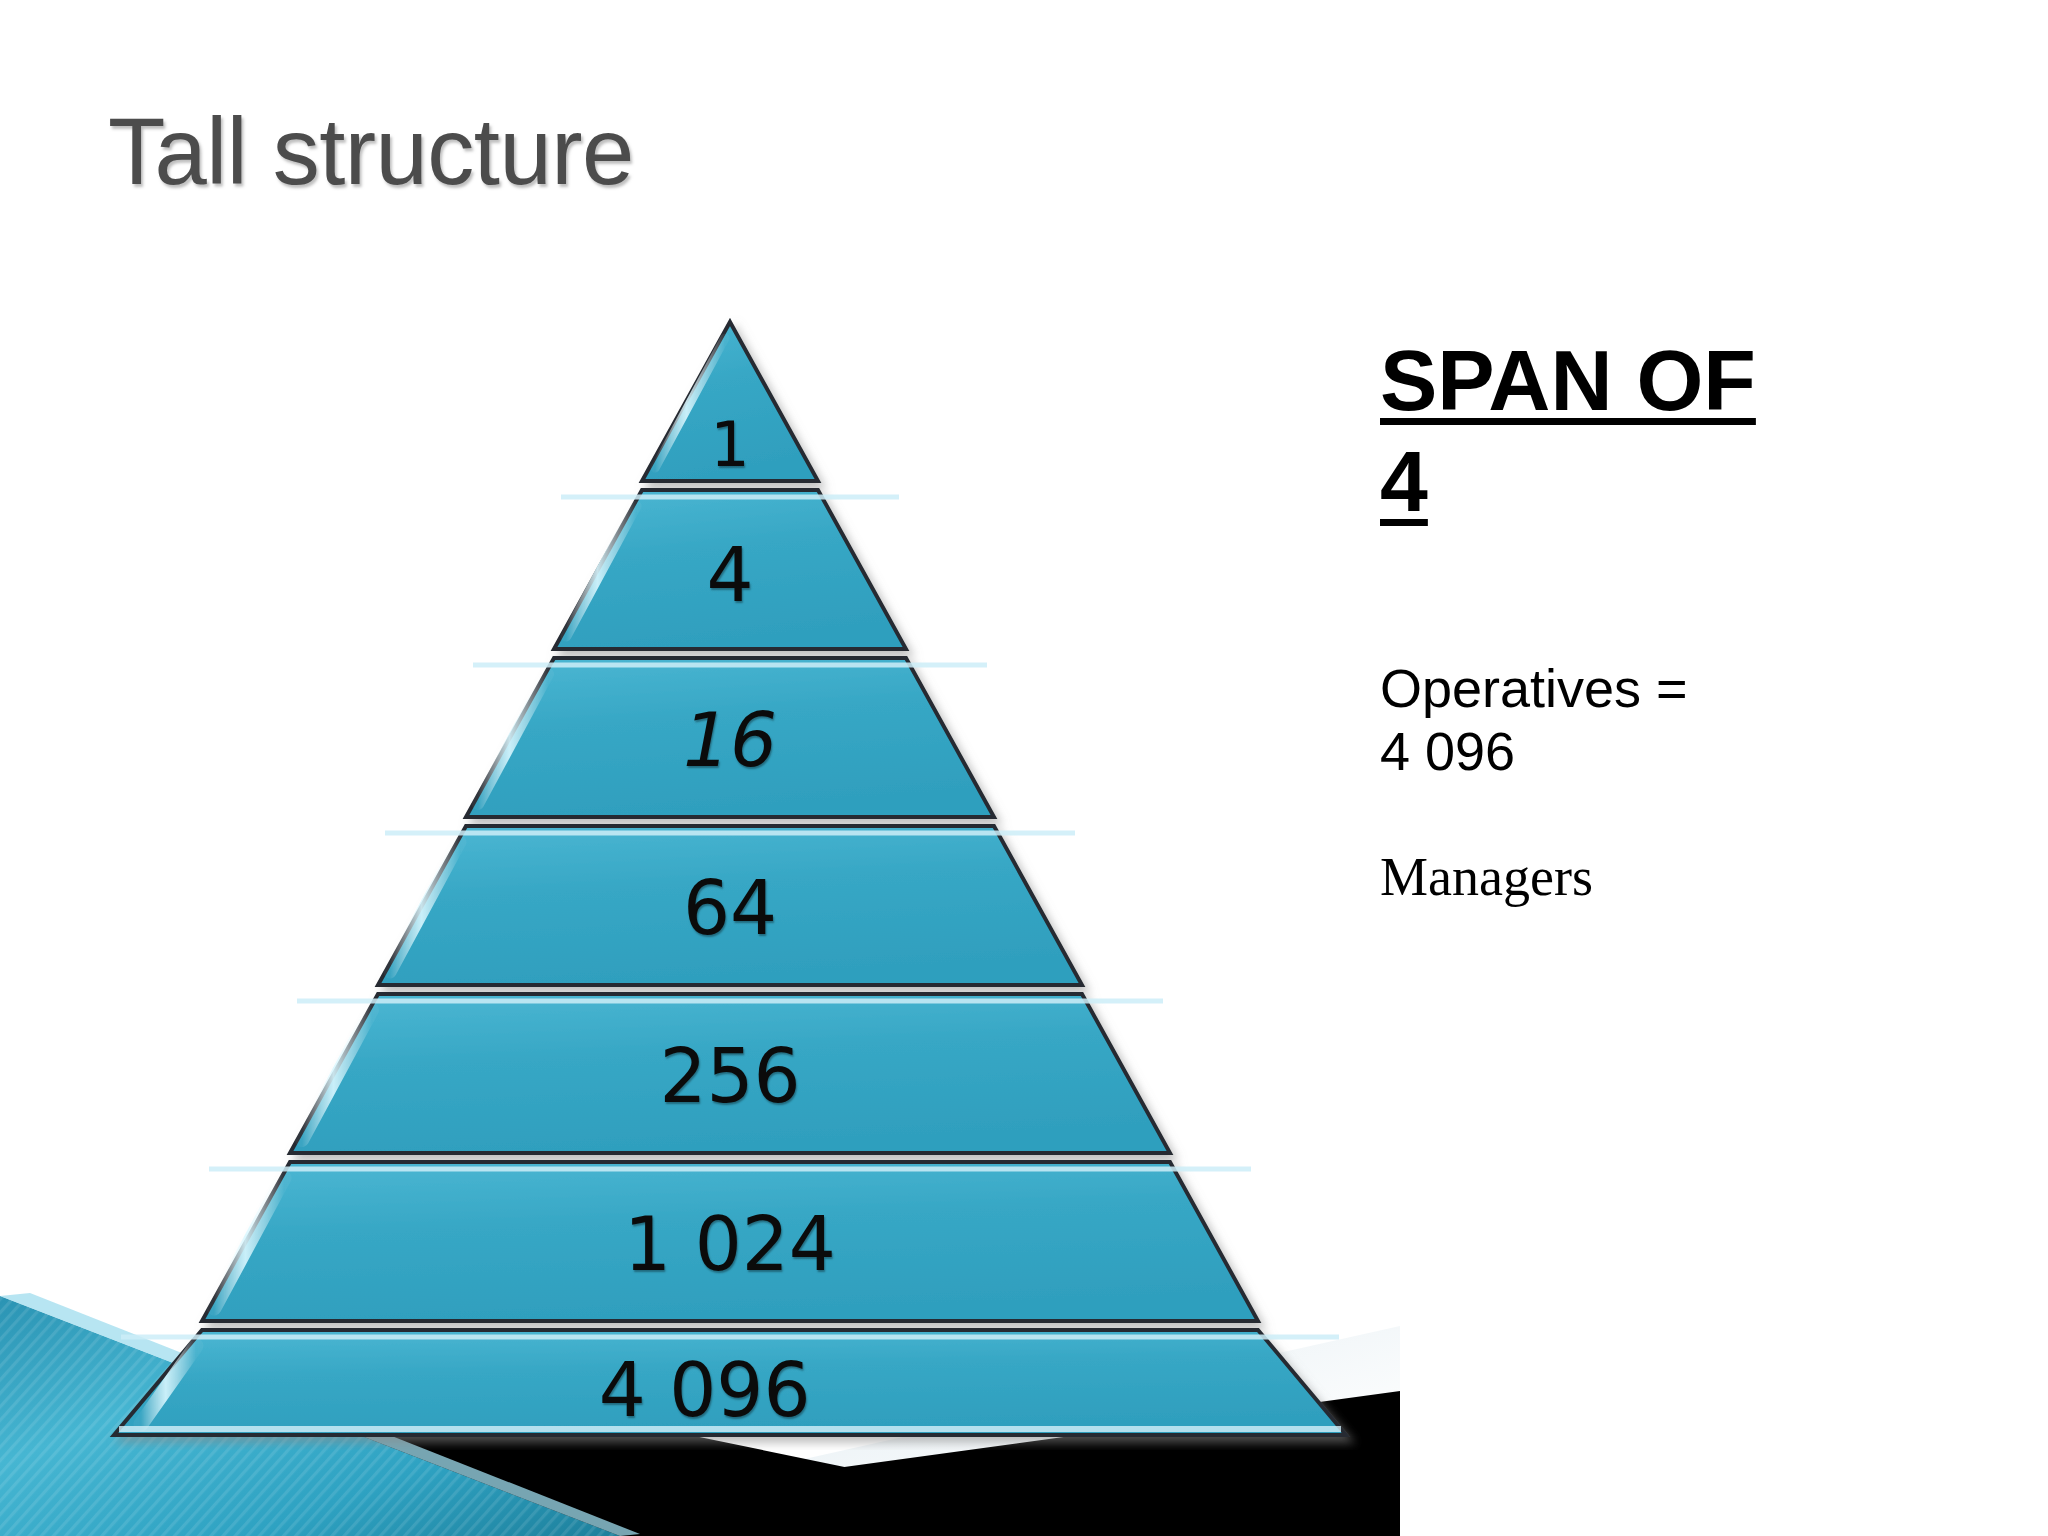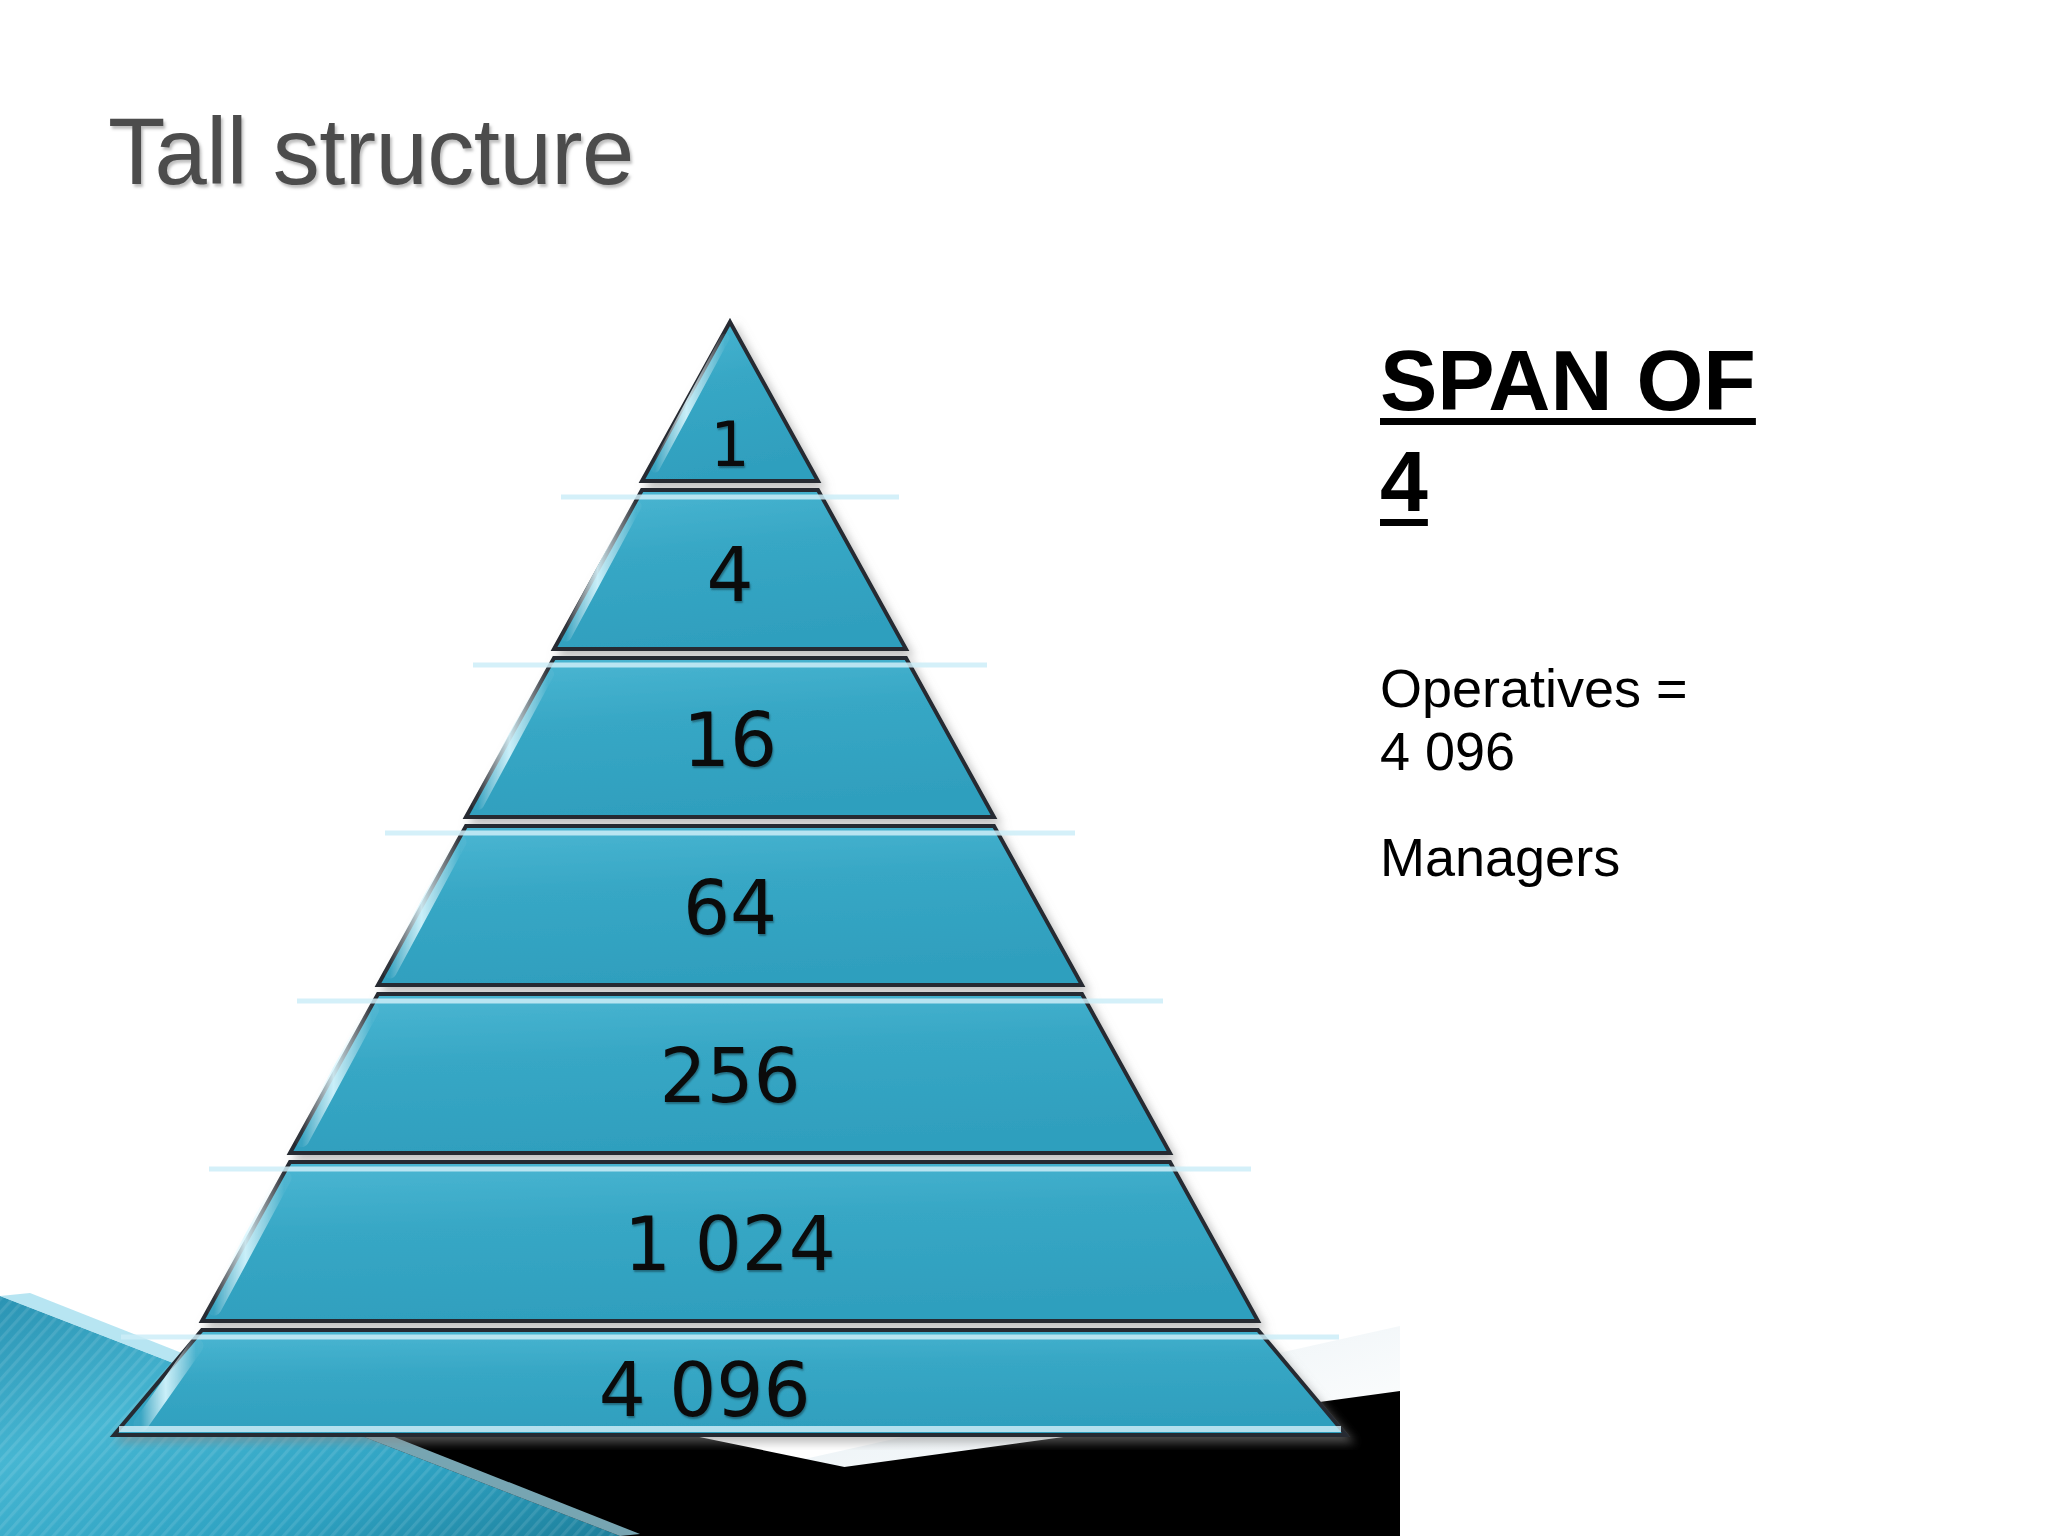--- a/index.html
+++ b/index.html
@@ -79,21 +79,21 @@
     text-decoration: underline;
     text-underline-offset: 8px;
     text-decoration-thickness: 7px;
   }
   .stat-block {
     font-size: 54px;
     font-weight: 400;
     line-height: 1.16;
   }
   .stat-operatives { margin-top: 124px; }
-  .stat-managers   { margin-top: 44px; }
+  .stat-managers   { margin-top: 64px; font-family: Liberation Serif, serif; }
   .stat-line { display: block; white-space: nowrap; }
 </style>
 </head>
 <body>
 
 <div id="slide">
 
   <div class="deco">
     <svg viewBox="0 0 1400 360" preserveAspectRatio="none" aria-hidden="true">
       <defs>
@@ -180,21 +180,21 @@
         <line x1="202" y1="691" x2="1068" y2="691"></line>
         <line x1="114" y1="859" x2="1156" y2="859"></line>
         <line x1="26" y1="1027" x2="1244" y2="1027"></line>
       </g>
 
       <line x1="24" y1="1119" x2="1246" y2="1119" stroke="#d6f1fa" stroke-width="6" opacity="0.8"></line>
     </svg>
 
     <div class="tier-label" style="left:50%; top:135px; font-size:62px;">1</div>
     <div class="tier-label" style="left:50%; top:265px;">4</div>
-    <div class="tier-label" style="left:50%; top:430px;">16</div>
+    <div class="tier-label" style="left:50%; top:430px;font-style:italic;">16</div>
     <div class="tier-label" style="left:50%; top:598px;">64</div>
     <div class="tier-label" style="left:50%; top:766px;">256</div>
     <div class="tier-label" style="left:50%; top:934px;">1 024</div>
     <div class="tier-label" style="left:48%; top:1080px;">4 096</div>
   </div>
 
   <div id="right-col">
 
     <div class="span-head">
       <span class="stat-line">SPAN OF</span>

